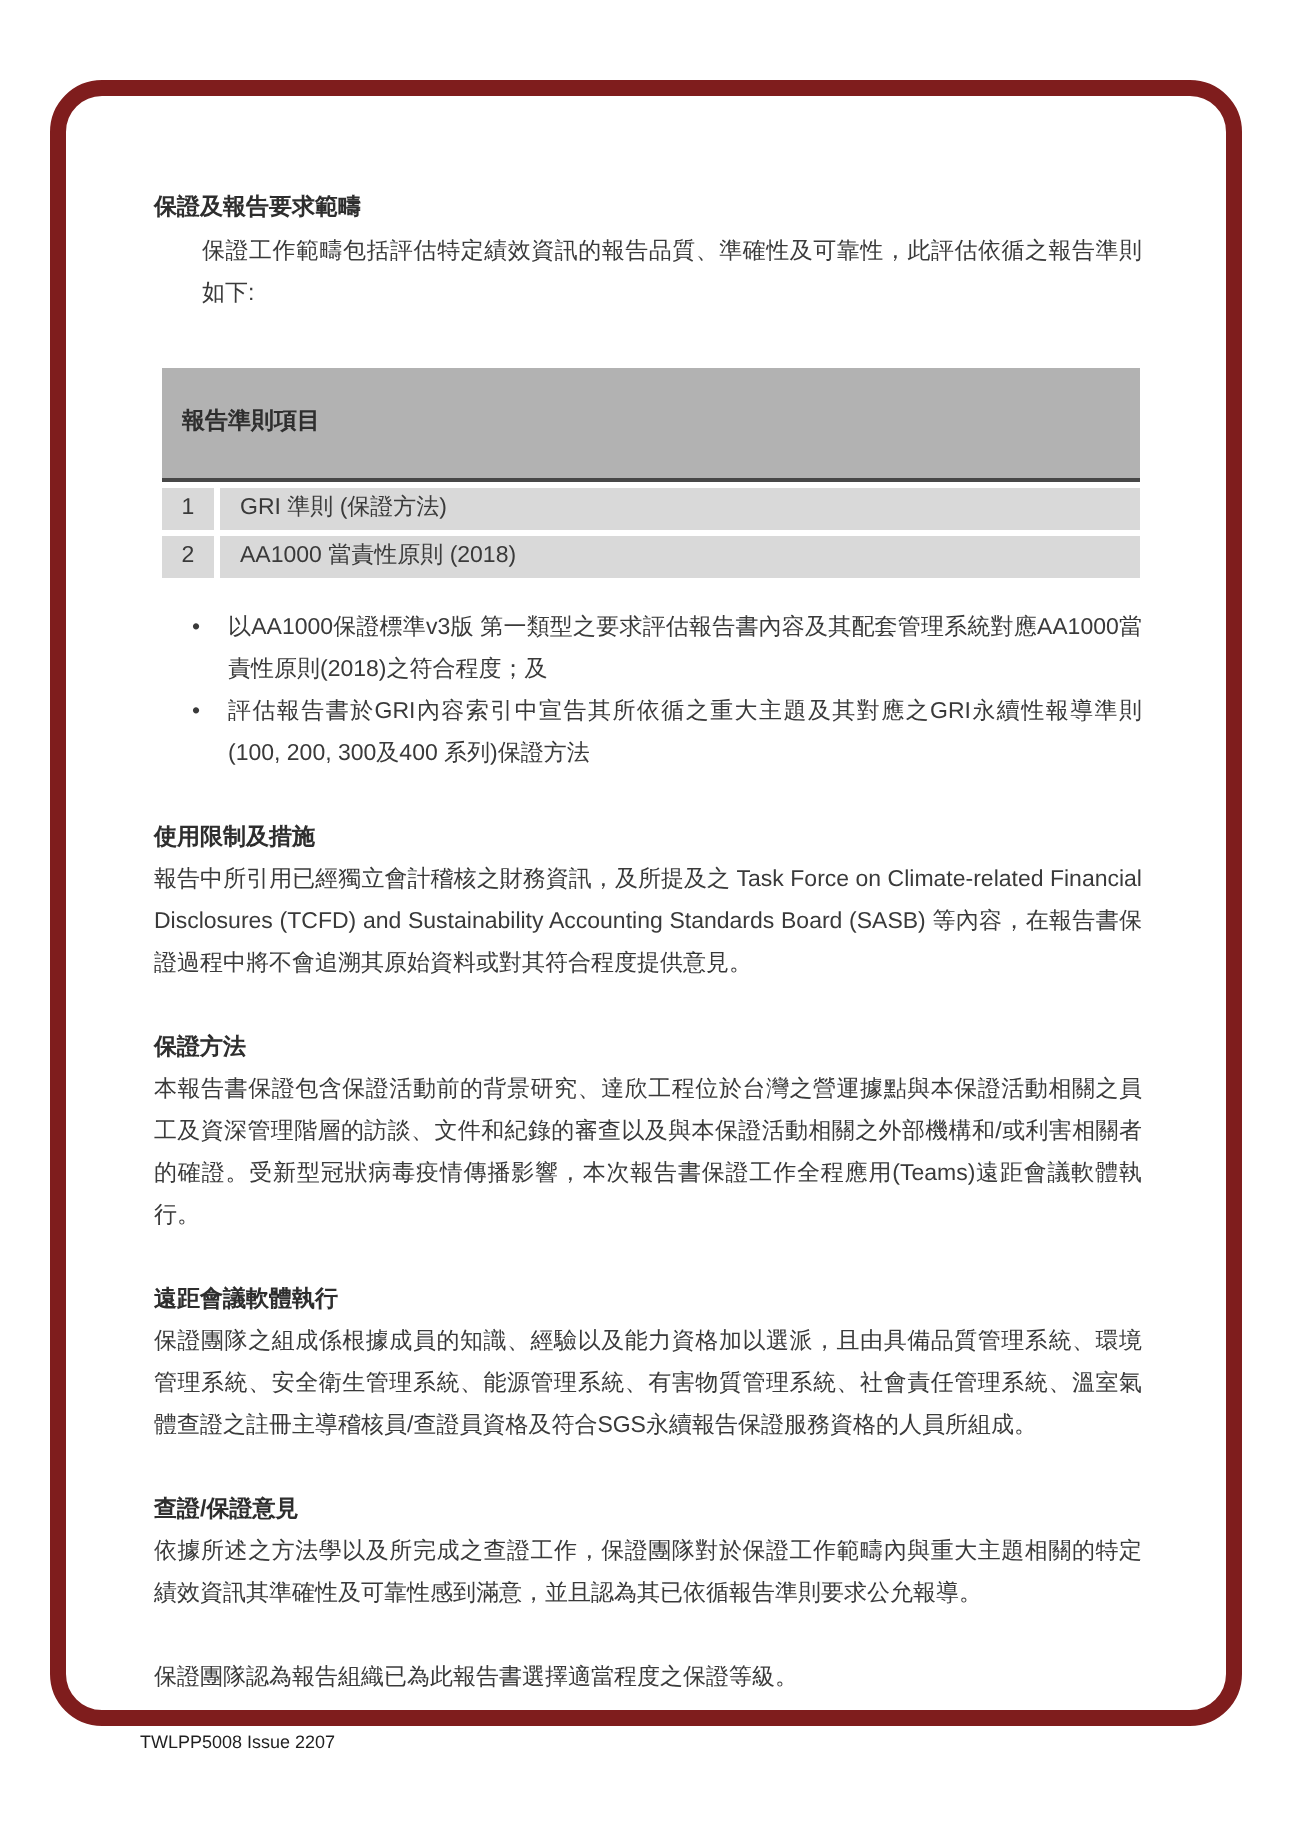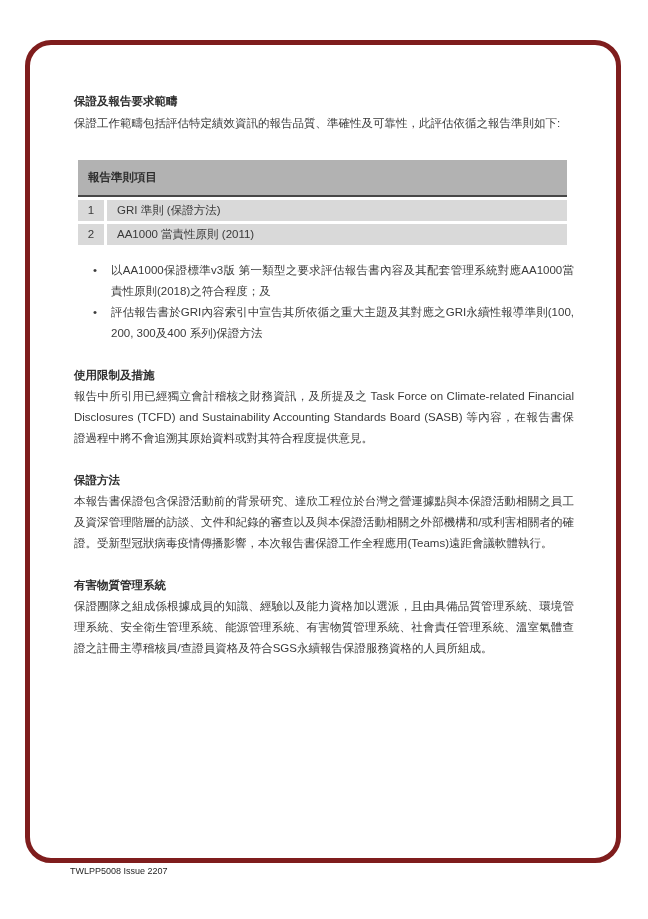--- a/index.html
+++ b/index.html
@@ -4,36 +4,36 @@
 <style>
   html,body{margin:0;padding:0;}
   body{
     width:648px;height:919px;background:#ffffff;position:relative;
     font-family:"Liberation Sans",sans-serif;
     color:#3a3a3a;
     -webkit-font-smoothing:antialiased;
   }
   .frame{
     position:absolute;left:25px;top:40px;width:596px;height:823px;
-    box-sizing:border-box;border:5px solid #7f1d1d;border-radius:26px;
+    box-sizing:border-box;border:8px solid #7f1d1d;border-radius:26px;
     background:#ffffff;
   }
   .content{
     box-sizing:border-box;width:100%;height:100%;
     padding:46px 42px 0 44px;
     font-size:11.5px;line-height:21px;
   }
   h1,h2{font-size:11.5px;line-height:21px;margin:0;color:#2e2e2e;font-weight:bold;}
   p{margin:0;text-align:justify;}
-  .intro{margin-top:1px;}
+  .intro{margin-top:1px;margin-left:24px;}
   
   .ctable{margin:26px 0 0 4px;width:489px;font-size:11.5px;}
   .t-header{
     background:#b2b2b2;border-bottom:2px solid #474747;
-    font-weight:bold;padding:10px 10px;line-height:15px;color:#2e2e2e;
+    font-weight:bold;padding:20px 10px;line-height:15px;color:#2e2e2e;
   }
   .t-row{display:flex;background:#d9d9d9;margin-top:3px;line-height:15px;}
   .t-num{width:26px;text-align:center;padding:3px 0;border-right:3px solid #ffffff;}
   .t-cell{flex:1;padding:3px 10px;}
   
   ul.bullets{list-style:none;margin:15px 0 0 0;padding:0;}
   ul.bullets li{position:relative;padding-left:37px;text-align:justify;}
   ul.bullets li::before{
     content:"\2022";position:absolute;left:19px;top:0;
   }
@@ -54,41 +54,46 @@
     <p class="intro">保證工作範疇包括評估特定績效資訊的報告品質、準確性及可靠性，此評估依循之報告準則如下:</p>
 
     <div class="ctable">
       <div class="t-header">報告準則項目</div>
       <div class="t-row">
         <div class="t-num">1</div>
         <div class="t-cell">GRI 準則 (保證方法)</div>
       </div>
       <div class="t-row">
         <div class="t-num">2</div>
-        <div class="t-cell">AA1000 當責性原則 (2011)</div>
+        <div class="t-cell">AA1000 當責性原則 (2018)</div>
       </div>
     </div>
 
     <ul class="bullets">
       <li>以AA1000保證標準v3版 第一類型之要求評估報告書內容及其配套管理系統對應AA1000當責性原則(2018)之符合程度；及</li>
       <li>評估報告書於GRI內容索引中宣告其所依循之重大主題及其對應之GRI永續性報導準則(100, 200, 300及400 系列)保證方法</li>
     </ul>
 
     <section>
       <h2>使用限制及措施</h2>
       <p>報告中所引用已經獨立會計稽核之財務資訊，及所提及之 Task Force on Climate-related Financial Disclosures (TCFD) and Sustainability Accounting Standards Board (SASB) 等內容，在報告書保證過程中將不會追溯其原始資料或對其符合程度提供意見。</p>
     </section>
 
     <section>
       <h2>保證方法</h2>
       <p>本報告書保證包含保證活動前的背景研究、達欣工程位於台灣之營運據點與本保證活動相關之員工及資深管理階層的訪談、文件和紀錄的審查以及與本保證活動相關之外部機構和/或利害相關者的確證。受新型冠狀病毒疫情傳播影響，本次報告書保證工作全程應用(Teams)遠距會議軟體執行。</p>
     </section>
 
     <section>
-      <h2>有害物質管理系統</h2>
+      <h2>遠距會議軟體執行</h2>
       <p>保證團隊之組成係根據成員的知識、經驗以及能力資格加以選派，且由具備品質管理系統、環境管理系統、安全衛生管理系統、能源管理系統、有害物質管理系統、社會責任管理系統、溫室氣體查證之註冊主導稽核員/查證員資格及符合SGS永續報告保證服務資格的人員所組成。</p>
     </section>
 
+    <section>
+      <h2>查證/保證意見</h2>
+      <p>依據所述之方法學以及所完成之查證工作，保證團隊對於保證工作範疇內與重大主題相關的特定績效資訊其準確性及可靠性感到滿意，並且認為其已依循報告準則要求公允報導。</p>
+      <p>保證團隊認為報告組織已為此報告書選擇適當程度之保證等級。</p>
+    </section>
 
   </div>
 </div>
 
 <div class="footer">TWLPP5008 Issue 2207</div>
 
 </body></html>

